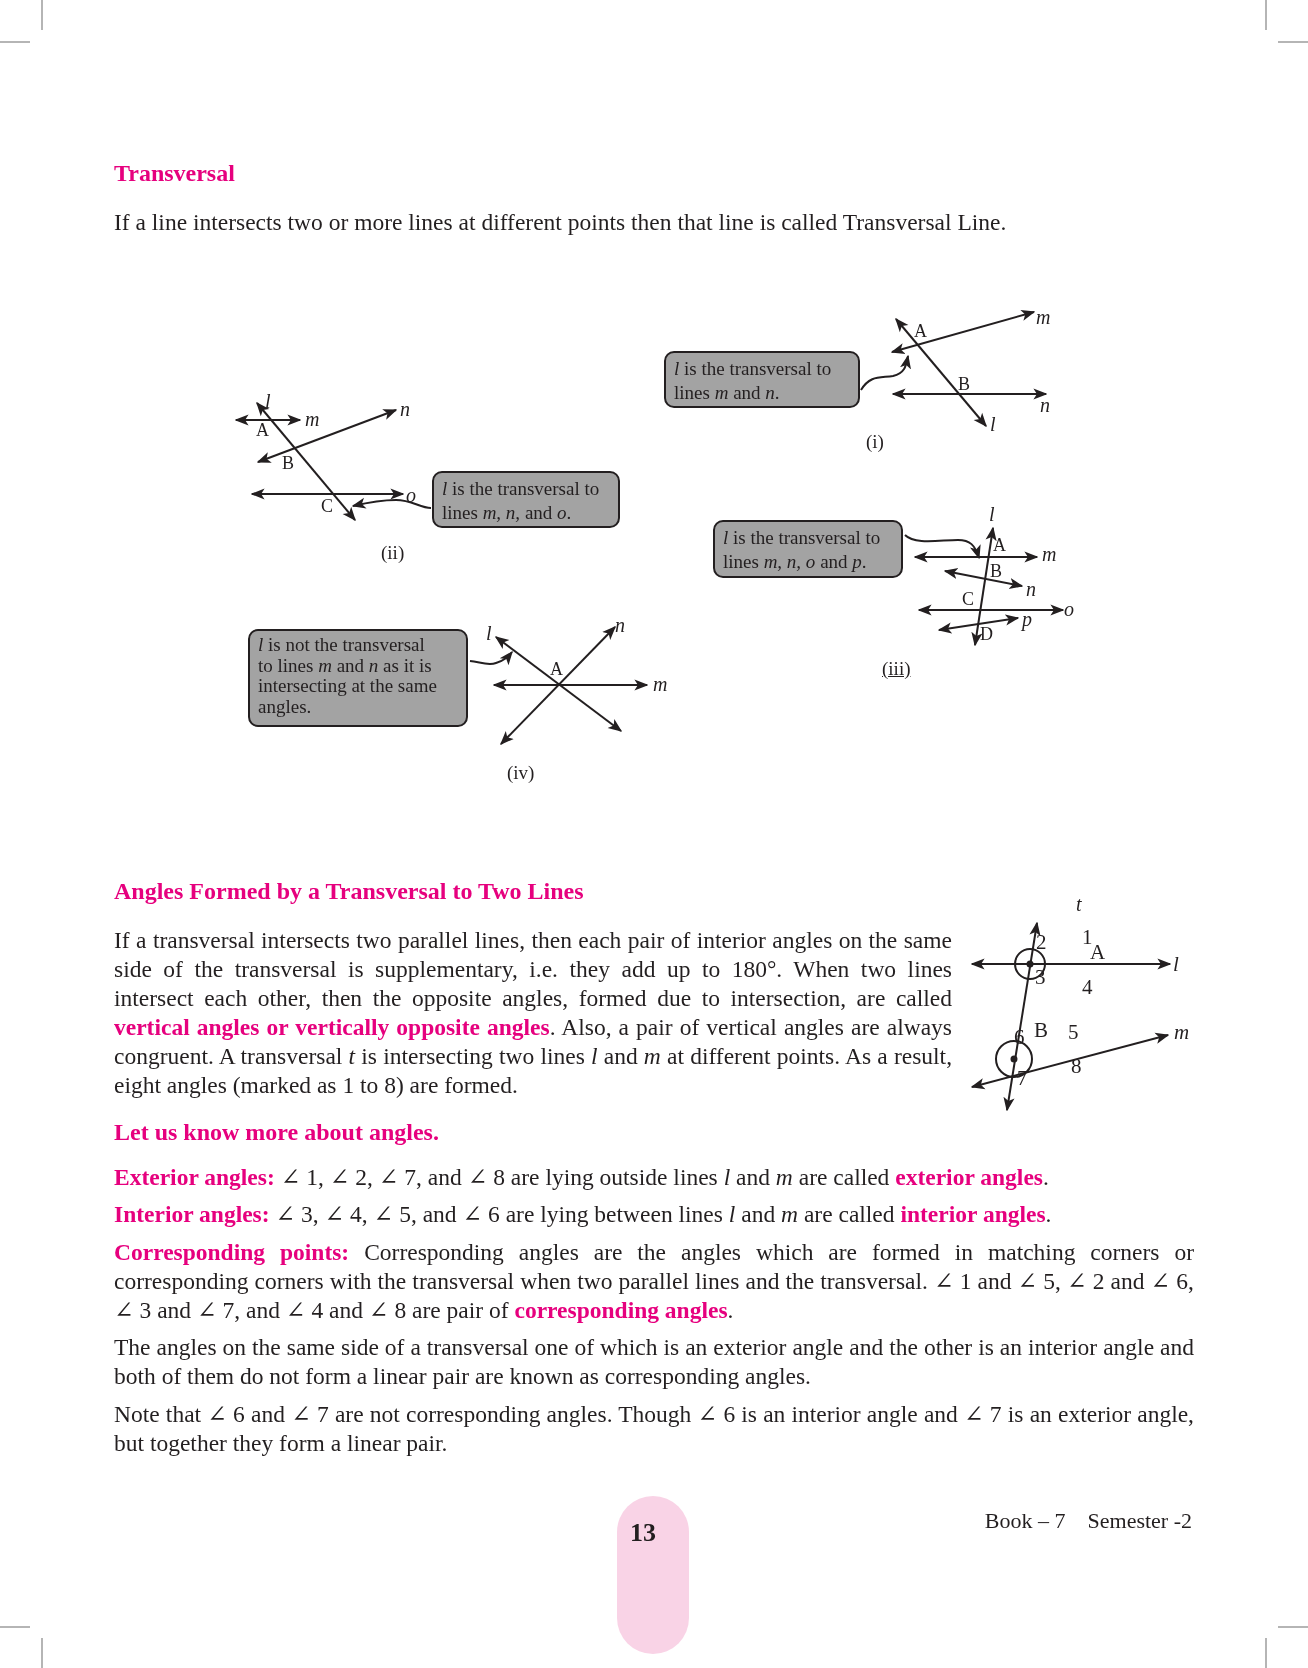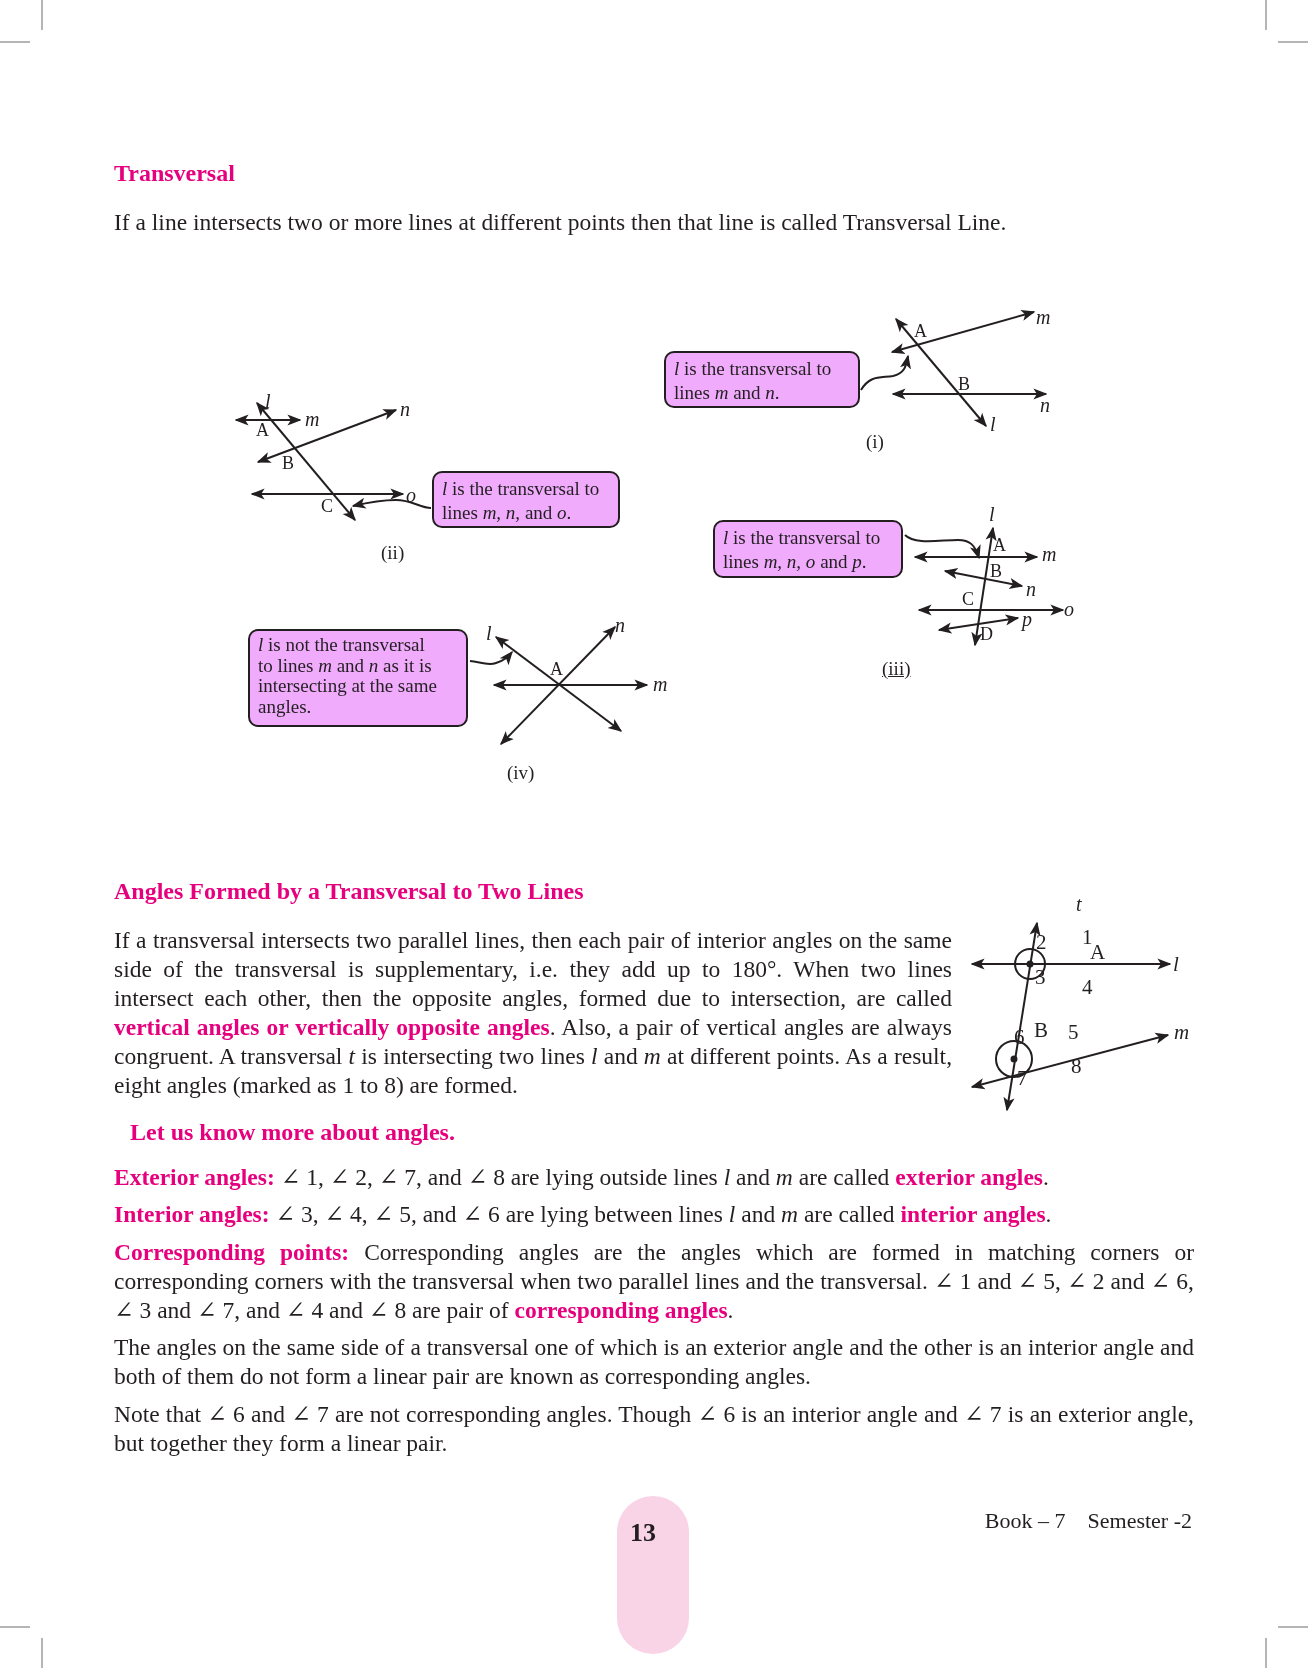--- a/index.html
+++ b/index.html
@@ -5,21 +5,21 @@
   html, body { margin:0; padding:0; background:#ffffff; }
   body { width:1308px; height:1668px; position:relative; overflow:hidden;
          font-family:"Liberation Serif","DejaVu Serif",serif; color:#231f20; }
   .abs { position:absolute; }
   .crop { position:absolute; background:#b5b5b5; }
   .pink { color:#e6007e; font-weight:bold; }
   .h { position:absolute; left:114px; color:#e6007e; font-weight:bold; font-size:24px; }
   .para { position:absolute; left:114px; font-size:23.5px; line-height:29px; }
   .just { text-align:justify; text-align-last:left; }
   i.v { font-style:italic; }
-  .callout { position:absolute; background:#f0abfc; border:2px solid #231f20; border-radius:10px;
+  .callout { position:absolute; background:#a3a3a3; border:2px solid #231f20; border-radius:10px;
              font-size:19px; line-height:24px; padding:4px 8px; box-sizing:border-box; }
   .fig { position:absolute; left:0; top:0; }
   .caption { position:absolute; font-size:19px; }
   .pagebadge { position:absolute; left:617px; top:1496px; width:72px; height:158px; border-radius:36px;
                background:#f9d3e6; }
   .pagenum { position:absolute; left:617px; top:1518px; width:52px; text-align:center;
              font-size:26px; font-weight:bold; }
   .footer { position:absolute; right:116px; top:1508px; font-size:22px; }
 </style>
 </head>
@@ -157,21 +157,21 @@
 <div class="abs" style="left:1173px;top:952px;font-size:21px;font-style:italic;">l</div>
 <div class="abs" style="left:1035px;top:965px;font-size:21px;">3</div>
 <div class="abs" style="left:1082px;top:975px;font-size:21px;">4</div>
 <div class="abs" style="left:1014px;top:1025px;font-size:21px;">6</div>
 <div class="abs" style="left:1034px;top:1018px;font-size:21px;">B</div>
 <div class="abs" style="left:1068px;top:1020px;font-size:21px;">5</div>
 <div class="abs" style="left:1174px;top:1020px;font-size:21px;font-style:italic;">m</div>
 <div class="abs" style="left:1071px;top:1054px;font-size:21px;">8</div>
 <div class="abs" style="left:1017px;top:1066px;font-size:21px;">7</div>
 
-<div class="h" style="top:1119px;margin-left:16px;">Let us know more about angles.</div>
+<div class="h" style="top:1119px;">Let us know more about angles.</div>
 
 <div class="para" style="top:1163px;">
   <span class="pink">Exterior angles:</span><span> ∠ 1, ∠ 2, ∠ 7, and ∠ 8 are lying outside lines </span><i class="v">l</i><span> and </span><i class="v">m</i><span> are called </span><span class="pink">exterior angles</span><span>.</span>
 </div>
 
 <div class="para" style="top:1200px;">
   <span class="pink">Interior angles:</span><span> ∠ 3, ∠ 4, ∠ 5, and ∠ 6 are lying between lines </span><i class="v">l</i><span> and </span><i class="v">m</i><span> are called </span><span class="pink">interior angles</span><span>.</span>
 </div>
 
 <div class="para just" style="top:1238px;width:1080px;">

